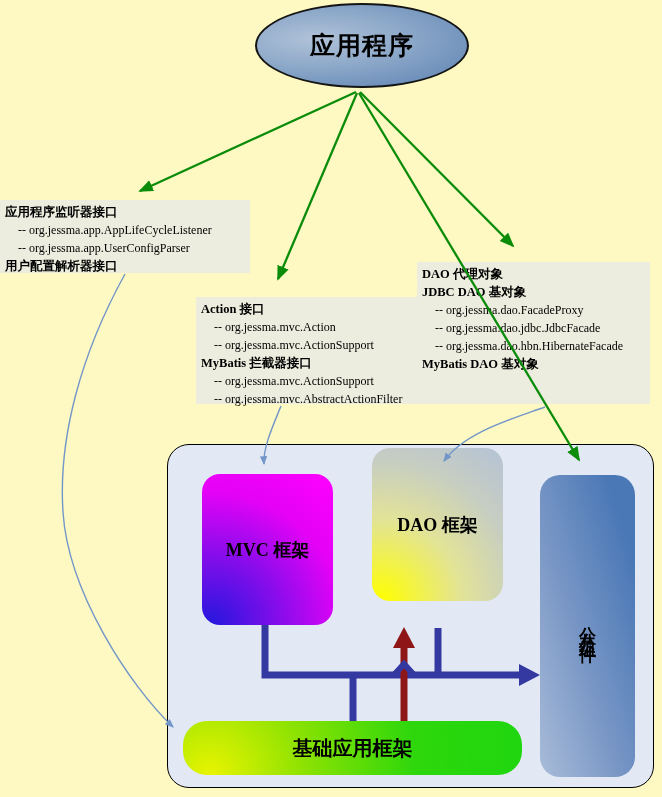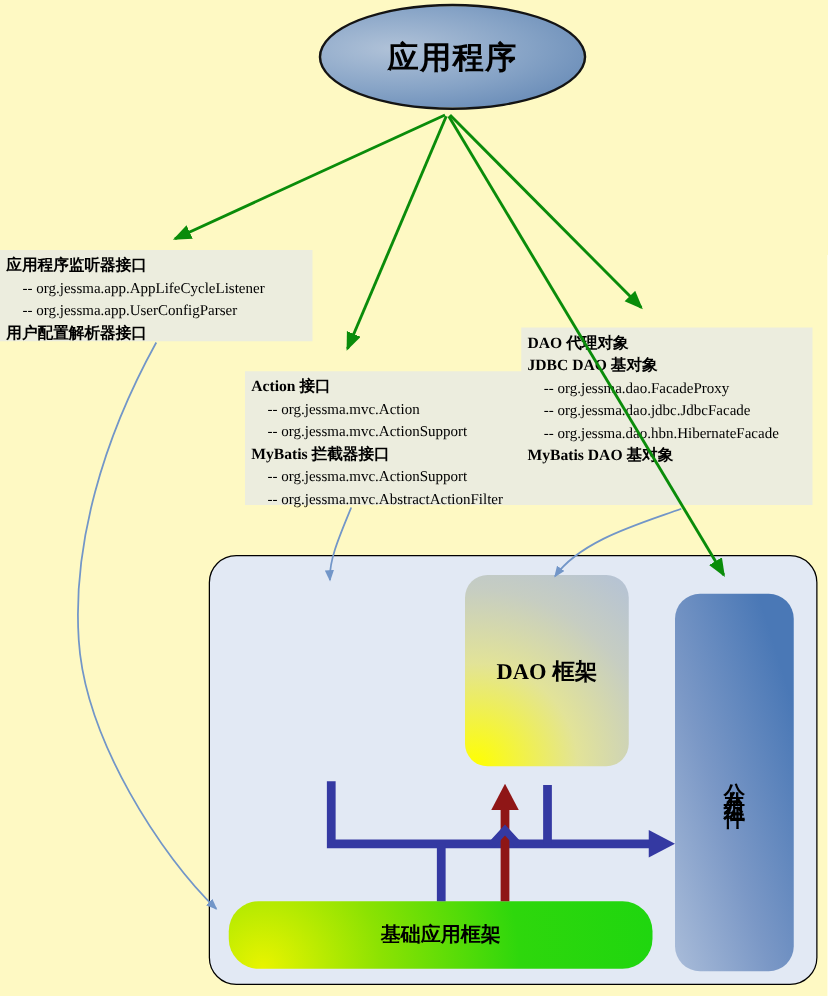--- a/index.html
+++ b/index.html
@@ -33,32 +33,32 @@
   }
   .node{
     position:absolute;display:flex;align-items:center;justify-content:center;
     color:#000;font-weight:bold;box-sizing:border-box;
   }
   #node-mvc{
     left:202px;top:474px;width:131px;height:151px;border-radius:18px;font-size:18px;
     background:radial-gradient(circle at 6% 100%, #2417dd 0%, #8c0cec 38%, #e402f6 68%, #ff00ff 100%);
   }
   #node-dao{
-    left:372px;top:460px;width:131px;height:153px;border-radius:18px;font-size:18px;
+    left:372px;top:448px;width:131px;height:153px;border-radius:18px;font-size:18px;
     background:radial-gradient(circle at 6% 100%, #ffff00 0%, #e2e398 42%, #c6cdc2 72%, #b4c2d6 100%);
   }
   #node-common{
     left:540px;top:475px;width:95px;height:302px;border-radius:20px;font-size:17px;
     background:linear-gradient(to bottom left, #4a78b6 15%, #7b98c6 60%, #a9bcd9 100%);
   }
   #node-common .vtext{
     writing-mode:vertical-rl;text-orientation:upright;letter-spacing:7px;line-height:1;
   }
   #node-base{
-    left:183px;top:721px;width:339px;height:54px;border-radius:24px;font-size:16px;
+    left:183px;top:721px;width:339px;height:54px;border-radius:24px;font-size:20px;
     background:radial-gradient(circle at 8% 100%, #e9f400 0%, #8ce202 30%, #2ed70c 65%, #1fd60f 100%);
   }
   svg.overlay{position:absolute;left:0;top:0;pointer-events:none;}
 </style>
 </head>
 <body>
 
 <div id="stage">
 
   <div class="app-ellipse">
@@ -85,20 +85,23 @@
     <div class="ln hd">DAO 代理对象</div>
     <div class="ln hd">JDBC DAO 基对象</div>
     <div class="ln cd">-- org.jessma.dao.FacadeProxy</div>
     <div class="ln cd">-- org.jessma.dao.jdbc.JdbcFacade</div>
     <div class="ln cd">-- org.jessma.dao.hbn.HibernateFacade</div>
     <div class="ln hd">MyBatis DAO 基对象</div>
   </div>
 
   <div class="container"></div>
 
+  <div class="node" id="node-mvc">
+    <span>MVC 框架</span>
+  </div>
 
   <div class="node" id="node-dao">
     <span>DAO 框架</span>
   </div>
 
   <div class="node" id="node-common">
     <span class="vtext">公共组件</span>
   </div>
 
   <div class="node" id="node-base">

